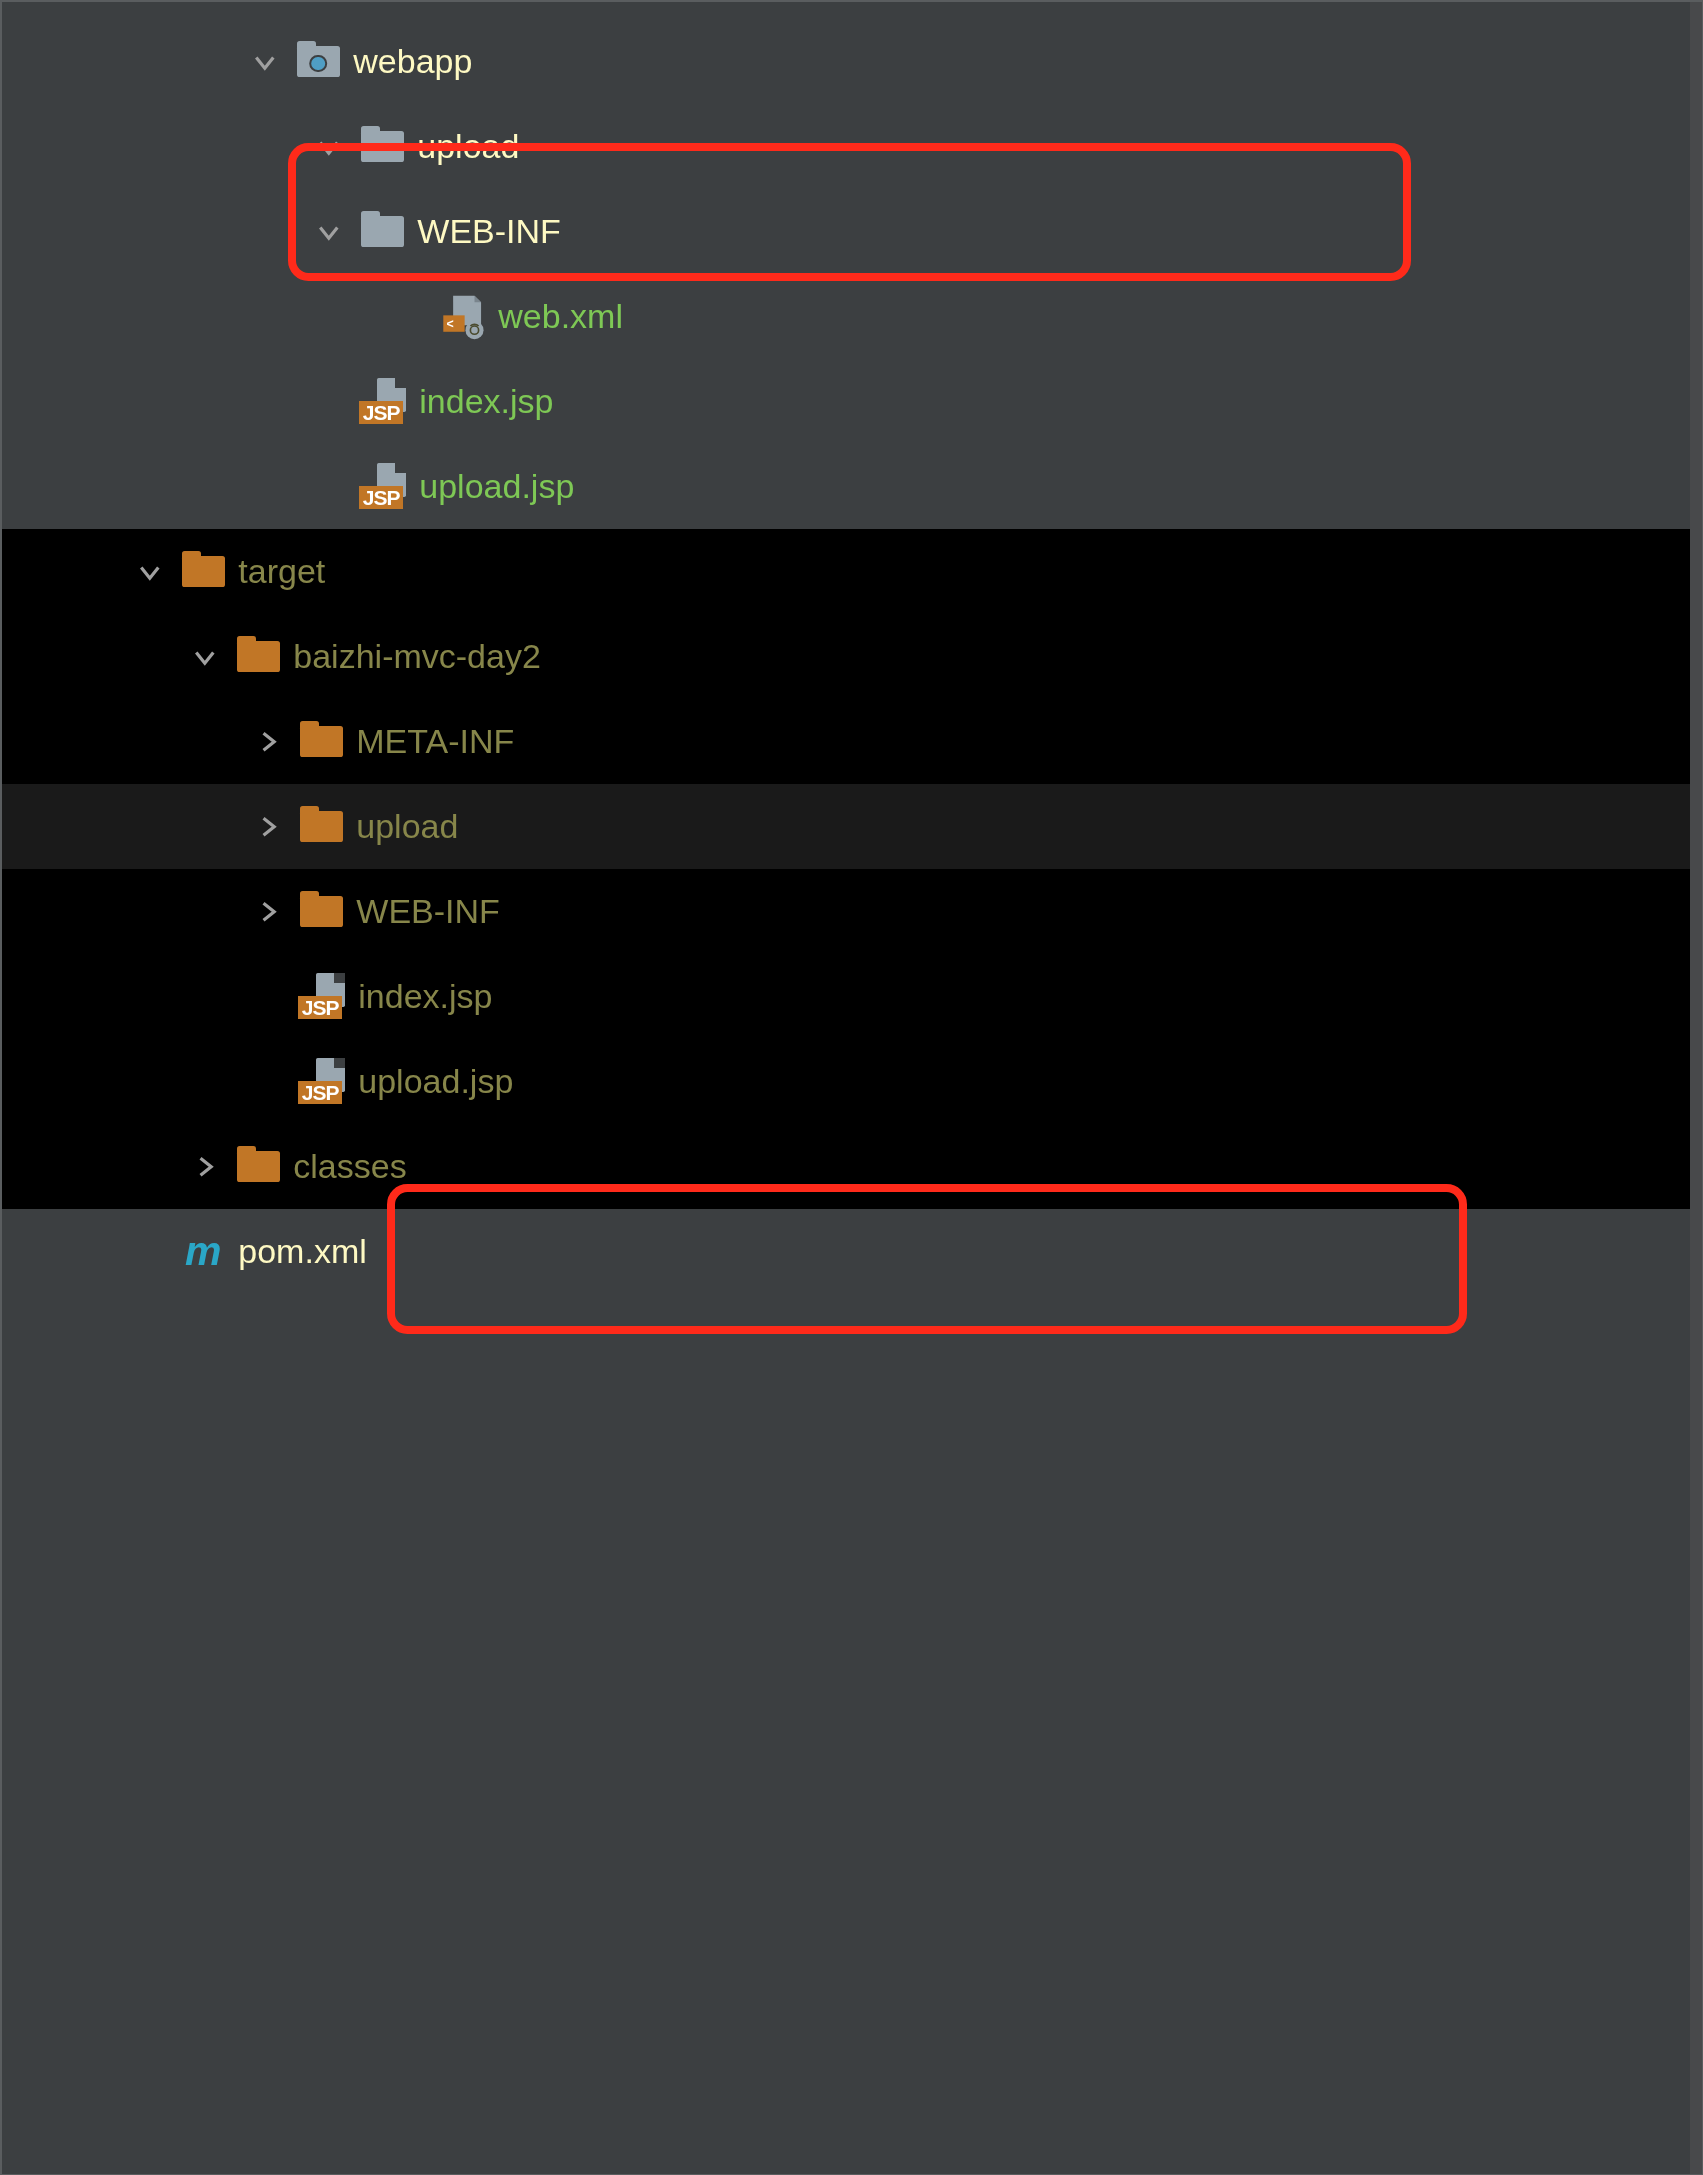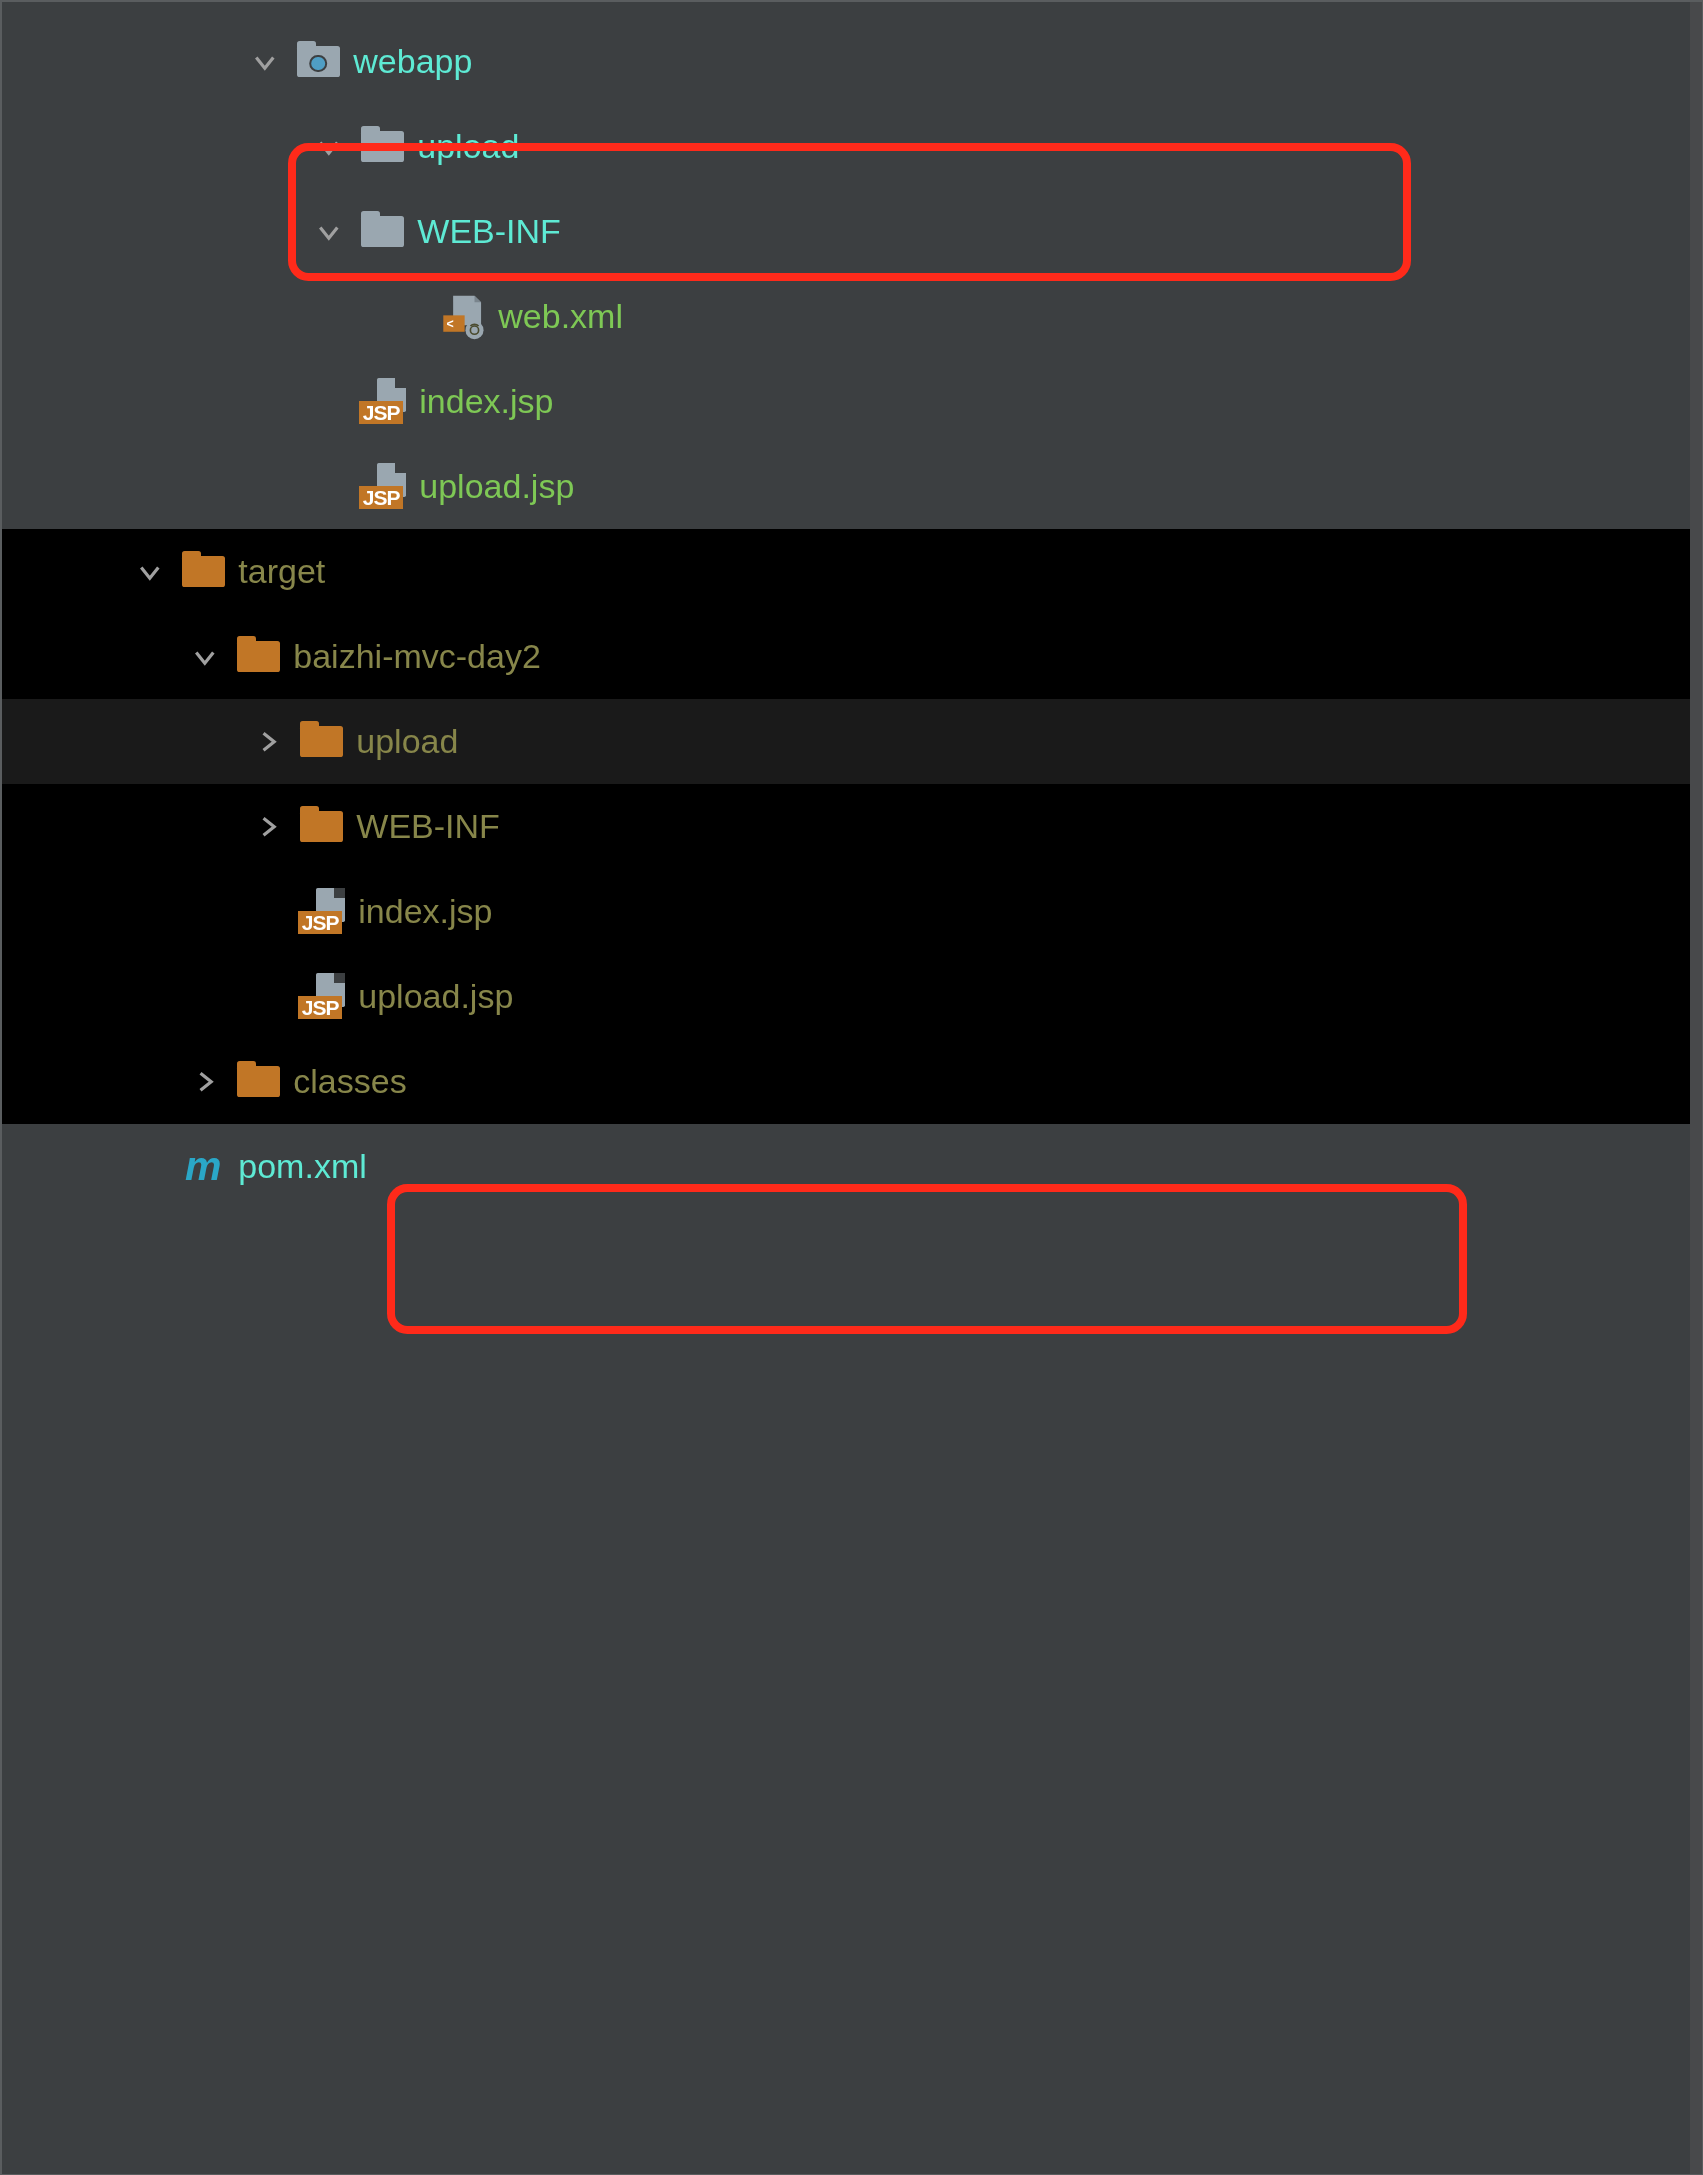--- a/index.html
+++ b/index.html
@@ -42,21 +42,21 @@
     .icon {
       width: 46px;
       height: 46px;
       display: inline-flex;
       align-items: center;
       justify-content: center;
       margin-right: 12px;
       flex-shrink: 0;
       position: relative;
     }
-    .label { color: #5eead4; }
+    .label { color: #fef9c3; }
     .label.green { color: #7ec855; }
     .label.olive { color: #87864a; }
     .indent { display: inline-block; flex-shrink: 0; }
     .i1 { width: 247px; }
     .i2 { width: 311px; }
     .i3 { width: 392px; }
     .i4 { width: 132px; }
     .i5 { width: 187px; }
     .i6 { width: 250px; }
     .i7 { width: 132px; }
@@ -221,20 +221,32 @@
       <svg viewBox="0 0 24 24" width="25.6" height="25.6">
           <path d="M4 8 L12 18 L20 8" fill="none" stroke="#a0a0a0" stroke-width="3"></path>
         </svg>
     </span>
     <span class="icon folder-orange">
         <span class="folder-body"></span>
       </span>
     <span class="label olive">baizhi-mvc-day2</span>
   </div>
 
+  <div class="row highlight-excluded">
+    <span class="indent i6"></span>
+    <span class="arrow">
+      <svg viewBox="0 0 24 24" width="25.6" height="25.6">
+          <path d="M8 4 L18 12 L8 20" fill="none" stroke="#a0a0a0" stroke-width="3"></path>
+        </svg>
+    </span>
+    <span class="icon folder-orange">
+        <span class="folder-body"></span>
+      </span>
+    <span class="label olive">META-INF</span>
+  </div>
 
   <div class="row selected">
     <span class="indent i6"></span>
     <span class="arrow">
       <svg viewBox="0 0 24 24" width="25.6" height="25.6">
           <path d="M8 4 L18 12 L8 20" fill="none" stroke="#a0a0a0" stroke-width="3"></path>
         </svg>
     </span>
     <span class="icon folder-orange">
         <span class="folder-body"></span>

